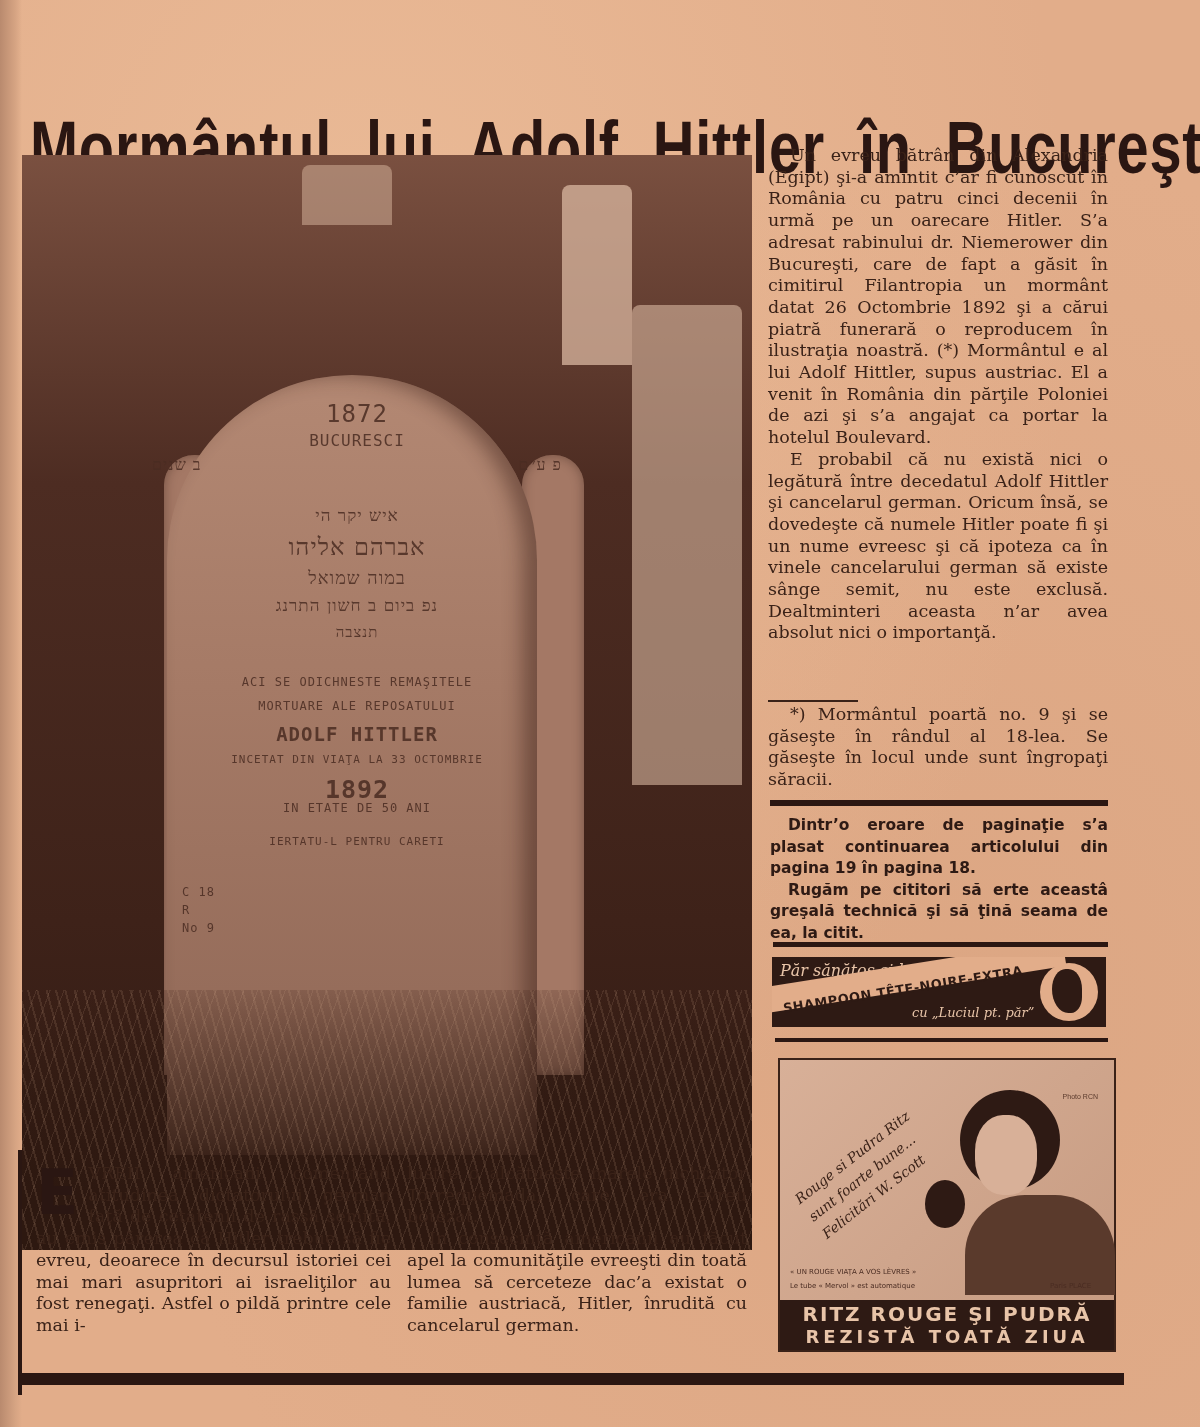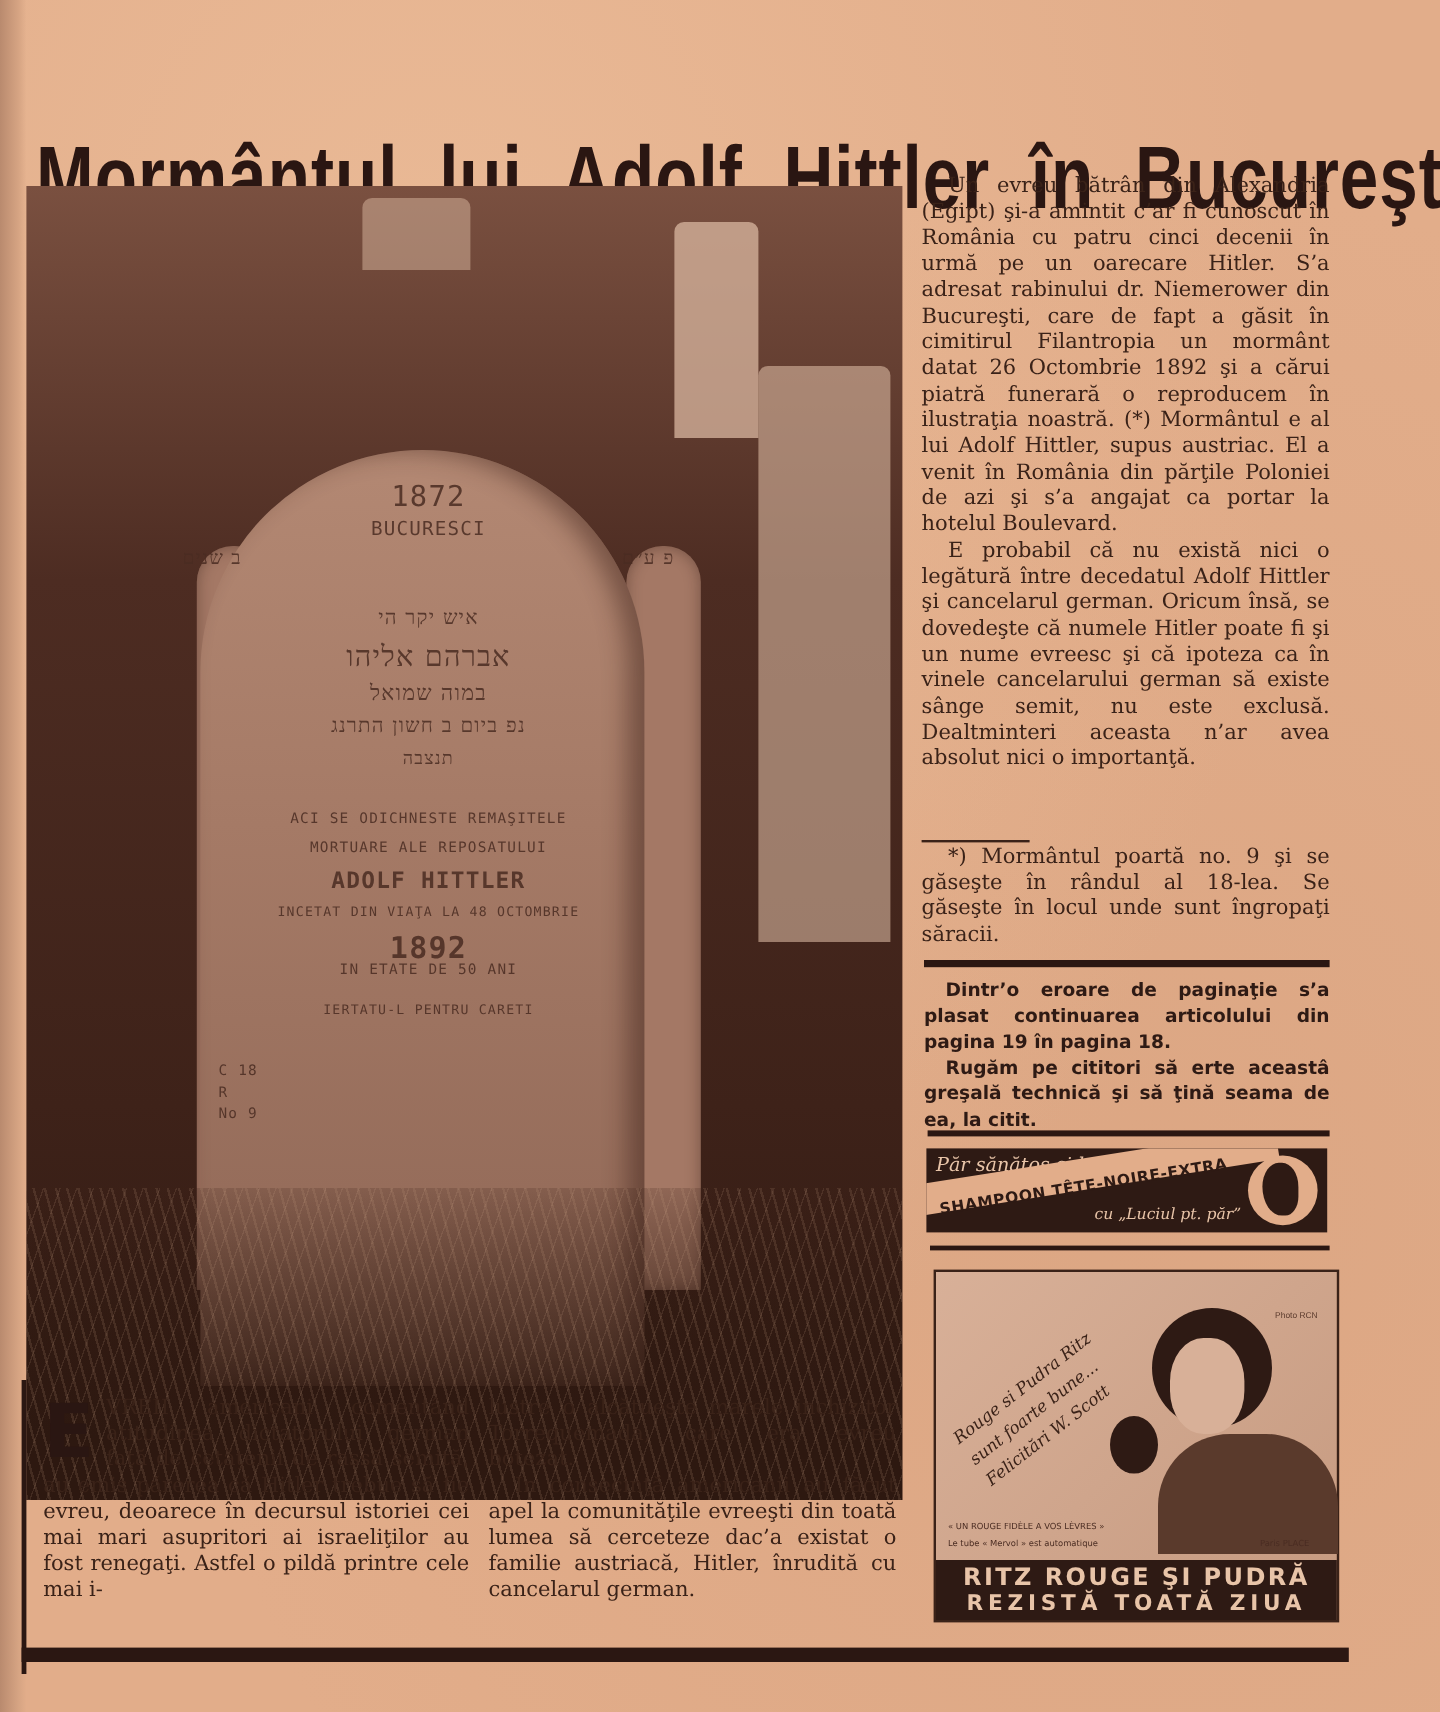--- a/index.html
+++ b/index.html
@@ -113,21 +113,21 @@
   <div class="stone-text hebrew" style="left:130px; width:60px; top:300px; text-align:left; font-size:16px;">ב שנים</div>
   <div class="stone-text hebrew" style="left:480px; width:60px; top:300px; text-align:right; font-size:16px;">פ ע״ם</div>
   <div class="stone-text hebrew" style="top:350px; font-size:17px;">איש יקר הי</div>
   <div class="stone-text hebrew" style="top:378px; font-size:24px;">אברהם אליהו</div>
   <div class="stone-text hebrew" style="top:440px; font-size:17px;">נפ ביום ב חשון התרנג</div>
   <div class="stone-text hebrew" style="top:412px; font-size:18px;">במוה שמואל</div>
   <div class="stone-text hebrew" style="top:468px; font-size:15px;">תנצבה</div>
   <div class="stone-text" style="top:520px; font-size:12px;">ACI SE ODICHNESTE REMAŞITELE</div>
   <div class="stone-text" style="top:544px; font-size:12px;">MORTUARE ALE REPOSATULUI</div>
   <div class="stone-text" style="top:568px; font-size:19px; font-weight:bold;">ADOLF HITTLER</div>
-  <div class="stone-text" style="top:598px; font-size:11px;">INCETAT DIN VIAŢA LA 48 OCTOMBRIE</div>
+  <div class="stone-text" style="top:598px; font-size:11px;">INCETAT DIN VIAŢA LA 33 OCTOMBRIE</div>
   <div class="stone-text" style="top:620px; font-size:25px; font-weight:bold;">1892</div>
   <div class="stone-text" style="top:646px; font-size:12px;">IN ETATE DE 50 ANI</div>
   <div class="stone-text" style="top:680px; font-size:11px;">IERTATU-L PENTRU CARETI</div>
   <div class="stone-text" style="left:160px; width:60px; top:730px; font-size:12px; text-align:left;">C 18</div>
   <div class="stone-text" style="left:160px; width:60px; top:748px; font-size:12px; text-align:left;">R</div>
   <div class="stone-text" style="left:160px; width:60px; top:766px; font-size:12px; text-align:left;">No 9</div>
   <div class="weeds"></div>
 </div>
 
 <div class="col-text right-col">
@@ -157,21 +157,21 @@
 </div>
 <div class="heavy-rule" style="left:775px; top:1038px; width:333px; height:4px;"></div>
 
 <div class="ritz-ad">
   <div class="ritz-photo-credit">Photo RCN</div>
   <div class="ritz-signature">Rouge si Pudra Ritz sunt foarte bune... Felicitări W. Scott</div>
   <div class="ritz-woman-head"></div>
   <div class="ritz-woman-face"></div>
   <div class="ritz-woman-body"></div>
   <div class="ritz-compact"></div>
-  <div class="ritz-fineprint" style="top:208px;">« UN ROUGE FIDÈLE A VOS LÈVRES »</div>
+  <div class="ritz-fineprint" style="top:208px;">« UN ROUGE VIAŢA A VOS LÈVRES »</div>
   <div class="ritz-fineprint" style="top:222px;">Le tube « Mervol » est automatique</div>
   <div class="ritz-fineprint" style="top:222px; left:270px;">Paris PLACE</div>
   <div class="ritz-banner">
     <div class="l1">RITZ ROUGE ŞI PUDRĂ</div>
     <div class="l2">REZISTĂ TOATĂ ZIUA</div>
   </div>
 </div>
 
 <div class="col-rule-left"></div>
 

